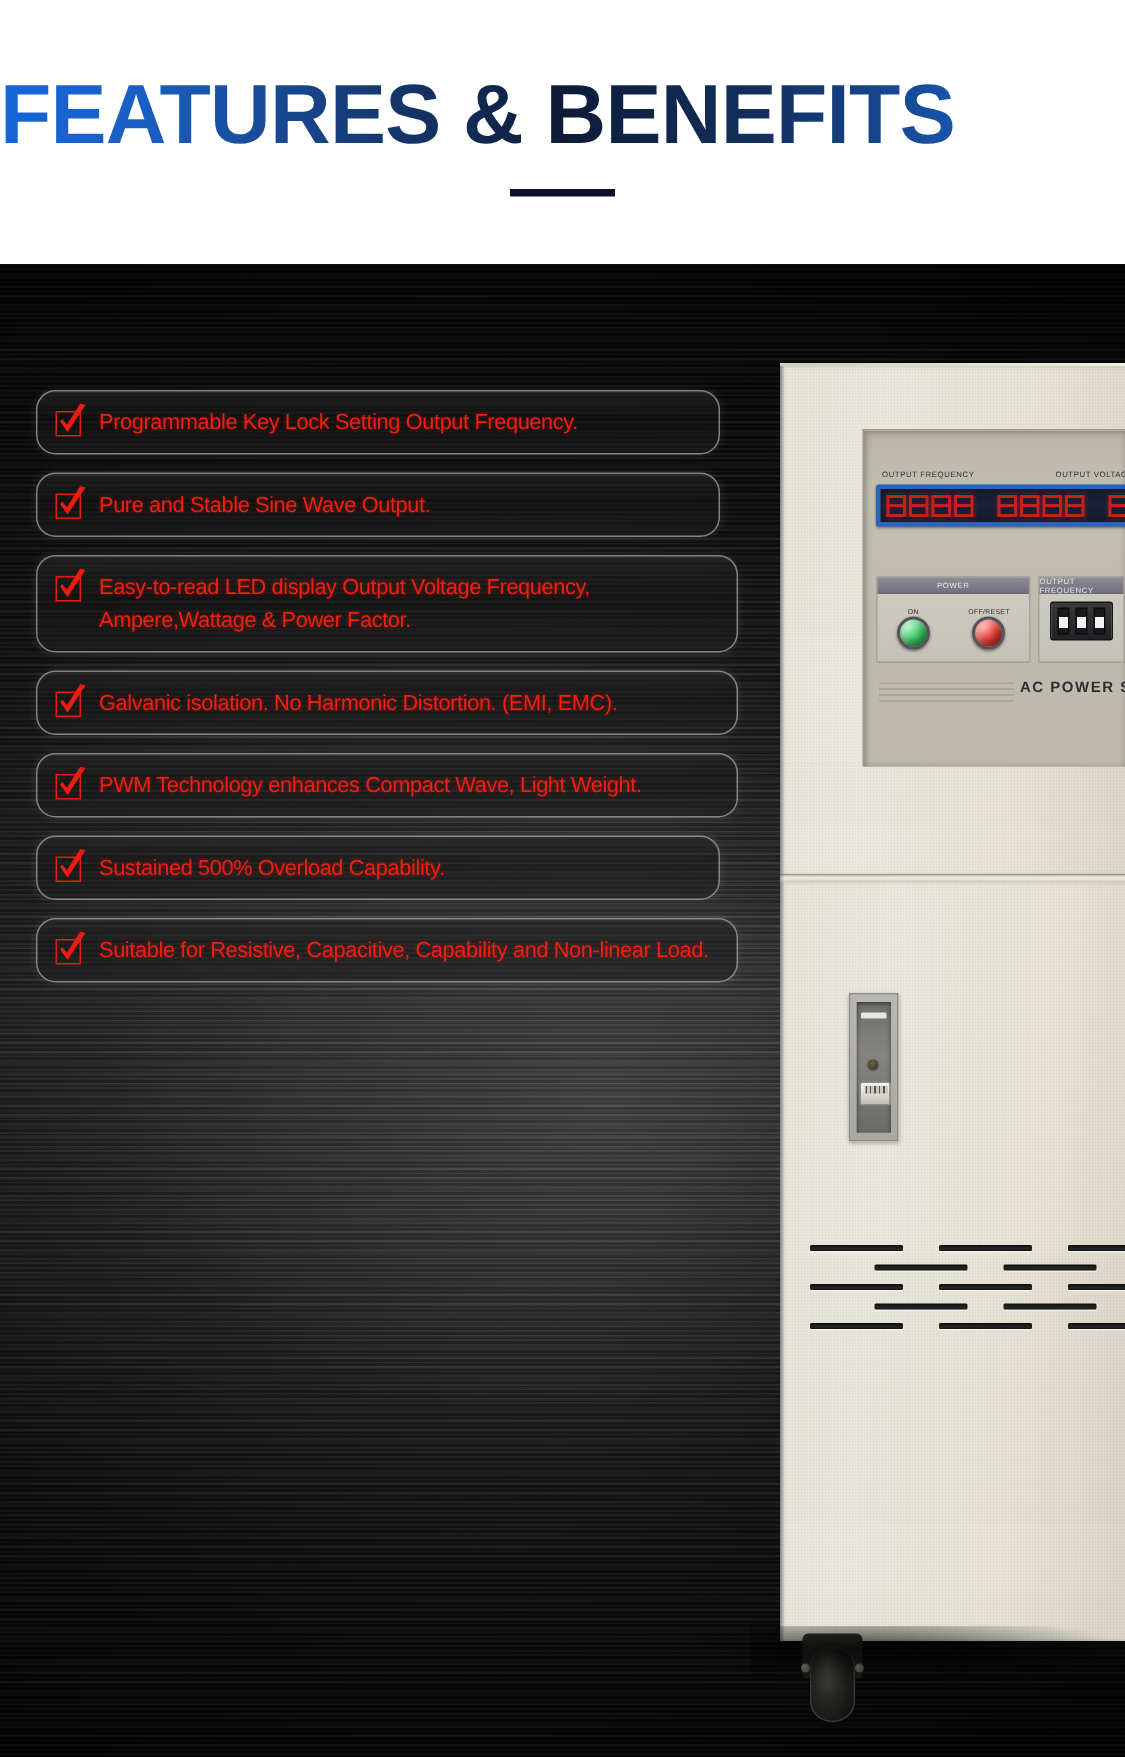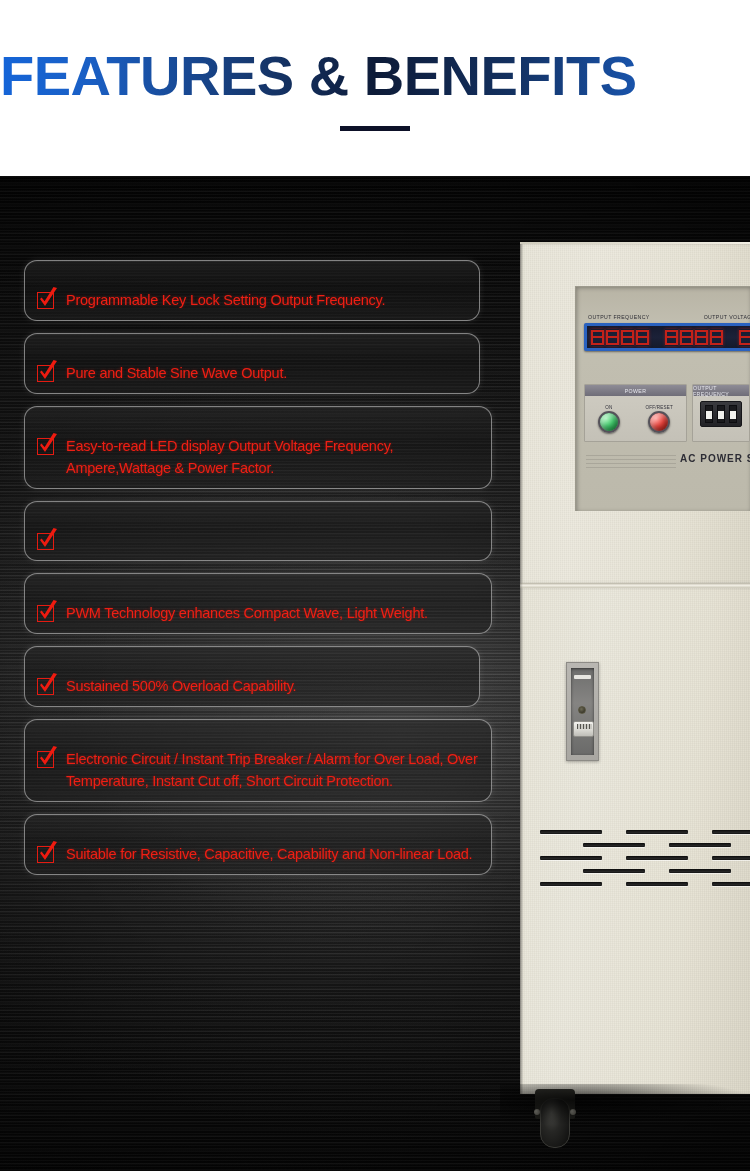--- a/index.html
+++ b/index.html
@@ -71,21 +71,21 @@
 
   
   #feature-list {
     position:absolute; left:24px; top:84px; width:460px;
     z-index:6;
   }
   .feature-item {
     position:relative;
     width:456px;
     margin-bottom:12px;
-    padding:27px 12px 9px 11px;
+    padding:9px 12px 9px 11px;
     border:1px solid rgba(196,196,196,0.62);
     border-radius:13px;
     background:linear-gradient(180deg, rgba(40,40,40,0.62) 0%, rgba(22,22,22,0.50) 45%, rgba(34,34,34,0.55) 100%);
     box-shadow:0 0 7px rgba(255,255,255,0.10), inset 0 1px 0 rgba(255,255,255,0.05);
     display:flex;
     align-items:flex-start;
     gap:9px;
     min-height:42px;
   }
   .feature-item.wide { width:468px; }
@@ -342,20 +342,21 @@
     </div>
 
 
     <div class="feature-item wide">
       <span class="check-icon">
         <span class="box"></span>
         <svg width="23" height="24" viewBox="0 0 23 24">
             <path d="M4 12 L9 19 L21 1 L17.5 0 L8.6 14.2 L5.6 10.4 Z" fill="#ee1b10"></path>
           </svg>
       </span>
+      <span class="feature-text">Galvanic isolation. No Harmonic Distortion. (EMI, EMC).</span>
     </div>
 
     <div class="feature-item wide">
       <span class="check-icon">
         <span class="box"></span>
         <svg width="23" height="24" viewBox="0 0 23 24">
             <path d="M4 12 L9 19 L21 1 L17.5 0 L8.6 14.2 L5.6 10.4 Z" fill="#ee1b10"></path>
           </svg>
       </span>
       <span class="feature-text">PWM Technology enhances Compact Wave, Light Weight.</span>
@@ -366,29 +367,20 @@
     <div class="feature-item">
       <span class="check-icon">
         <span class="box"></span>
         <svg width="23" height="24" viewBox="0 0 23 24">
             <path d="M4 12 L9 19 L21 1 L17.5 0 L8.6 14.2 L5.6 10.4 Z" fill="#ee1b10"></path>
           </svg>
       </span>
       <span class="feature-text">Sustained 500% Overload Capability.</span>
     </div>
 
-    <div class="feature-item wide">
-      <span class="check-icon">
-        <span class="box"></span>
-        <svg width="23" height="24" viewBox="0 0 23 24">
-            <path d="M4 12 L9 19 L21 1 L17.5 0 L8.6 14.2 L5.6 10.4 Z" fill="#ee1b10"></path>
-          </svg>
-      </span>
-      <span class="feature-text">Electronic Circuit / Instant Trip Breaker / Alarm for Over Load, Over Temperature, Instant Cut off, Short Circuit Protection.</span>
-    </div>
 
     <div class="feature-item wide">
       <span class="check-icon">
         <span class="box"></span>
         <svg width="23" height="24" viewBox="0 0 23 24">
             <path d="M4 12 L9 19 L21 1 L17.5 0 L8.6 14.2 L5.6 10.4 Z" fill="#ee1b10"></path>
           </svg>
       </span>
       <span class="feature-text">Suitable for Resistive, Capacitive, Capability and Non-linear Load.</span>
     </div>

